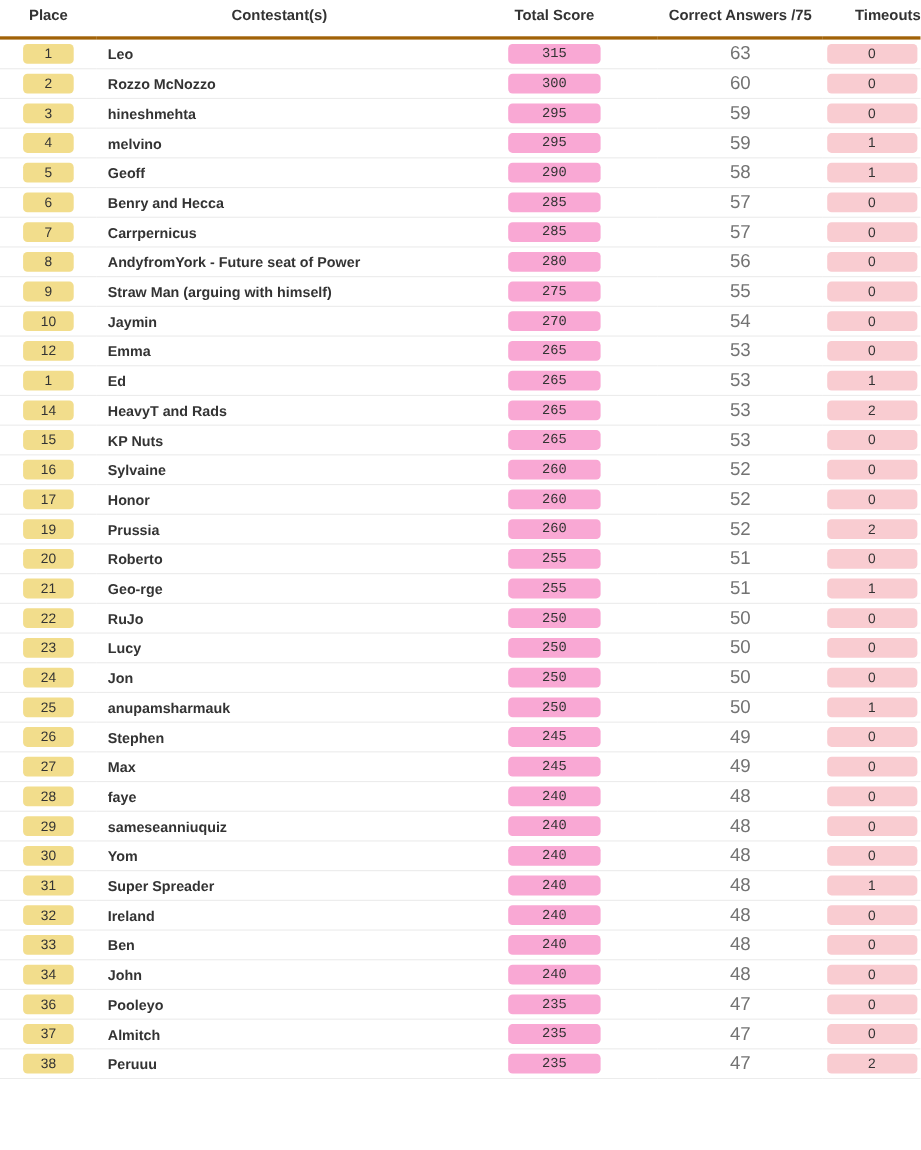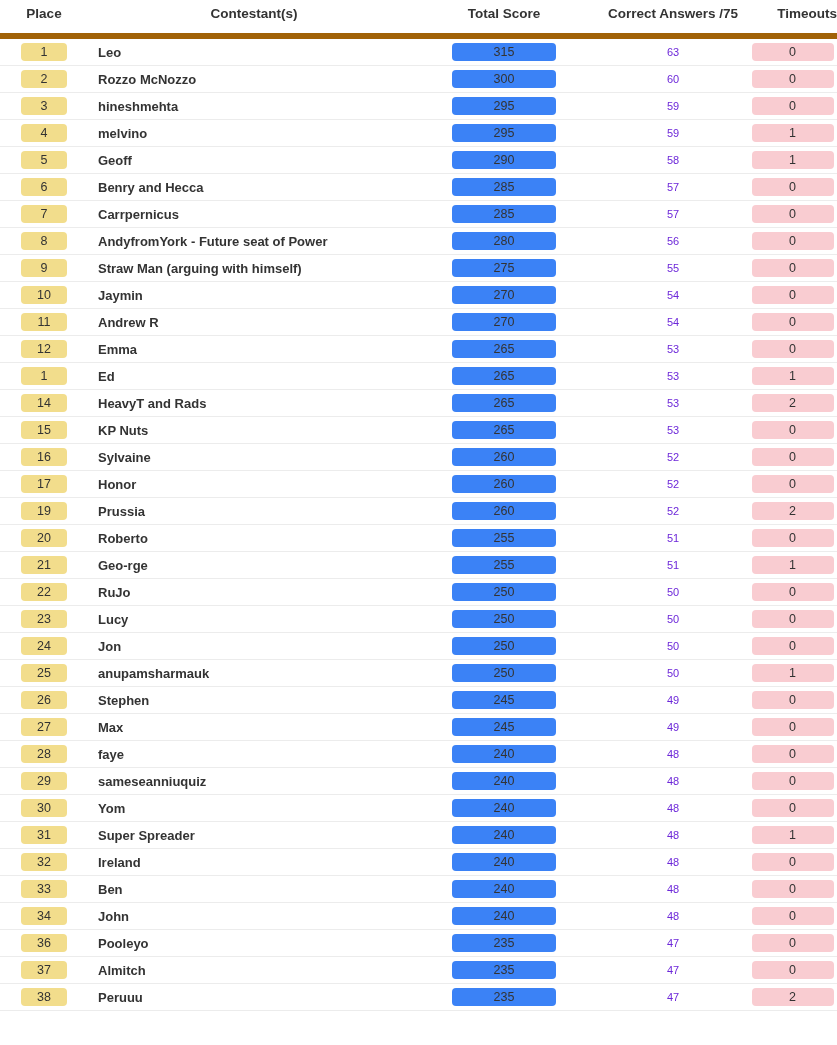--- a/index.html
+++ b/index.html
@@ -17,21 +17,21 @@
   .leaderboard {
     width: 837px;
     border-collapse: collapse;
     table-layout: fixed;
   }
   .leaderboard th {
     font-weight: bold;
     font-size: 13.5px;
     color: #333333;
     padding: 6px 0 12px 0;
-    border-bottom: 6px solid #a16207;
+    border-bottom: 3px solid #a16207;
     text-align: center;
     vertical-align: middle;
   }
   .leaderboard td {
     padding: 0;
     border-bottom: 1px solid #ececec;
     height: 26px;
     vertical-align: middle;
     text-align: center;
   }
@@ -56,40 +56,41 @@
     line-height: 18px;
     height: 18px;
     color: #333333;
     text-align: center;
   }
   .pill-place {
     width: 46px;
     background: #f2dd8c;
   }
   .pill-score {
-    width: 104px;
-    background: #3b82f6;
+    width: 84px;
+    background: #f9a8d4;
+    font-family: Liberation Mono, monospace;
   }
   .pill-timeout {
     width: 82px;
     background: #f9ccd1;
   }
   td.name {
     text-align: left;
     padding-left: 10px;
     font-size: 13px;
     color: #333333;
     white-space: nowrap;
     overflow: hidden;
     text-overflow: ellipsis;
     font-weight: bold;
   }
   td.correct {
-    font-size: 11px;
-    color: #6d28d9;
+    font-size: 17px;
+    color: #737373;
   }
   td.cell-place, td.cell-score, td.cell-timeouts { padding: 0; }
   tbody tr:last-child td { border-bottom: 1px solid #ececec; }
 </style>
 </head>
 <body>
 
 <table class="leaderboard">
   <colgroup>
     <col class="c-place">
@@ -233,33 +234,20 @@
         <td class="cell-score">
           <span class="pill pill-score">270</span>
         </td>
         <td class="correct">54</td>
         <td class="cell-timeouts">
           <span class="pill pill-timeout">0</span>
         </td>
       </tr>
       <tr>
         <td class="cell-place">
-          <span class="pill pill-place">11</span>
-        </td>
-        <td class="name">Andrew R</td>
-        <td class="cell-score">
-          <span class="pill pill-score">270</span>
-        </td>
-        <td class="correct">54</td>
-        <td class="cell-timeouts">
-          <span class="pill pill-timeout">0</span>
-        </td>
-      </tr>
-      <tr>
-        <td class="cell-place">
           <span class="pill pill-place">12</span>
         </td>
         <td class="name">Emma</td>
         <td class="cell-score">
           <span class="pill pill-score">265</span>
         </td>
         <td class="correct">53</td>
         <td class="cell-timeouts">
           <span class="pill pill-timeout">0</span>
         </td>

